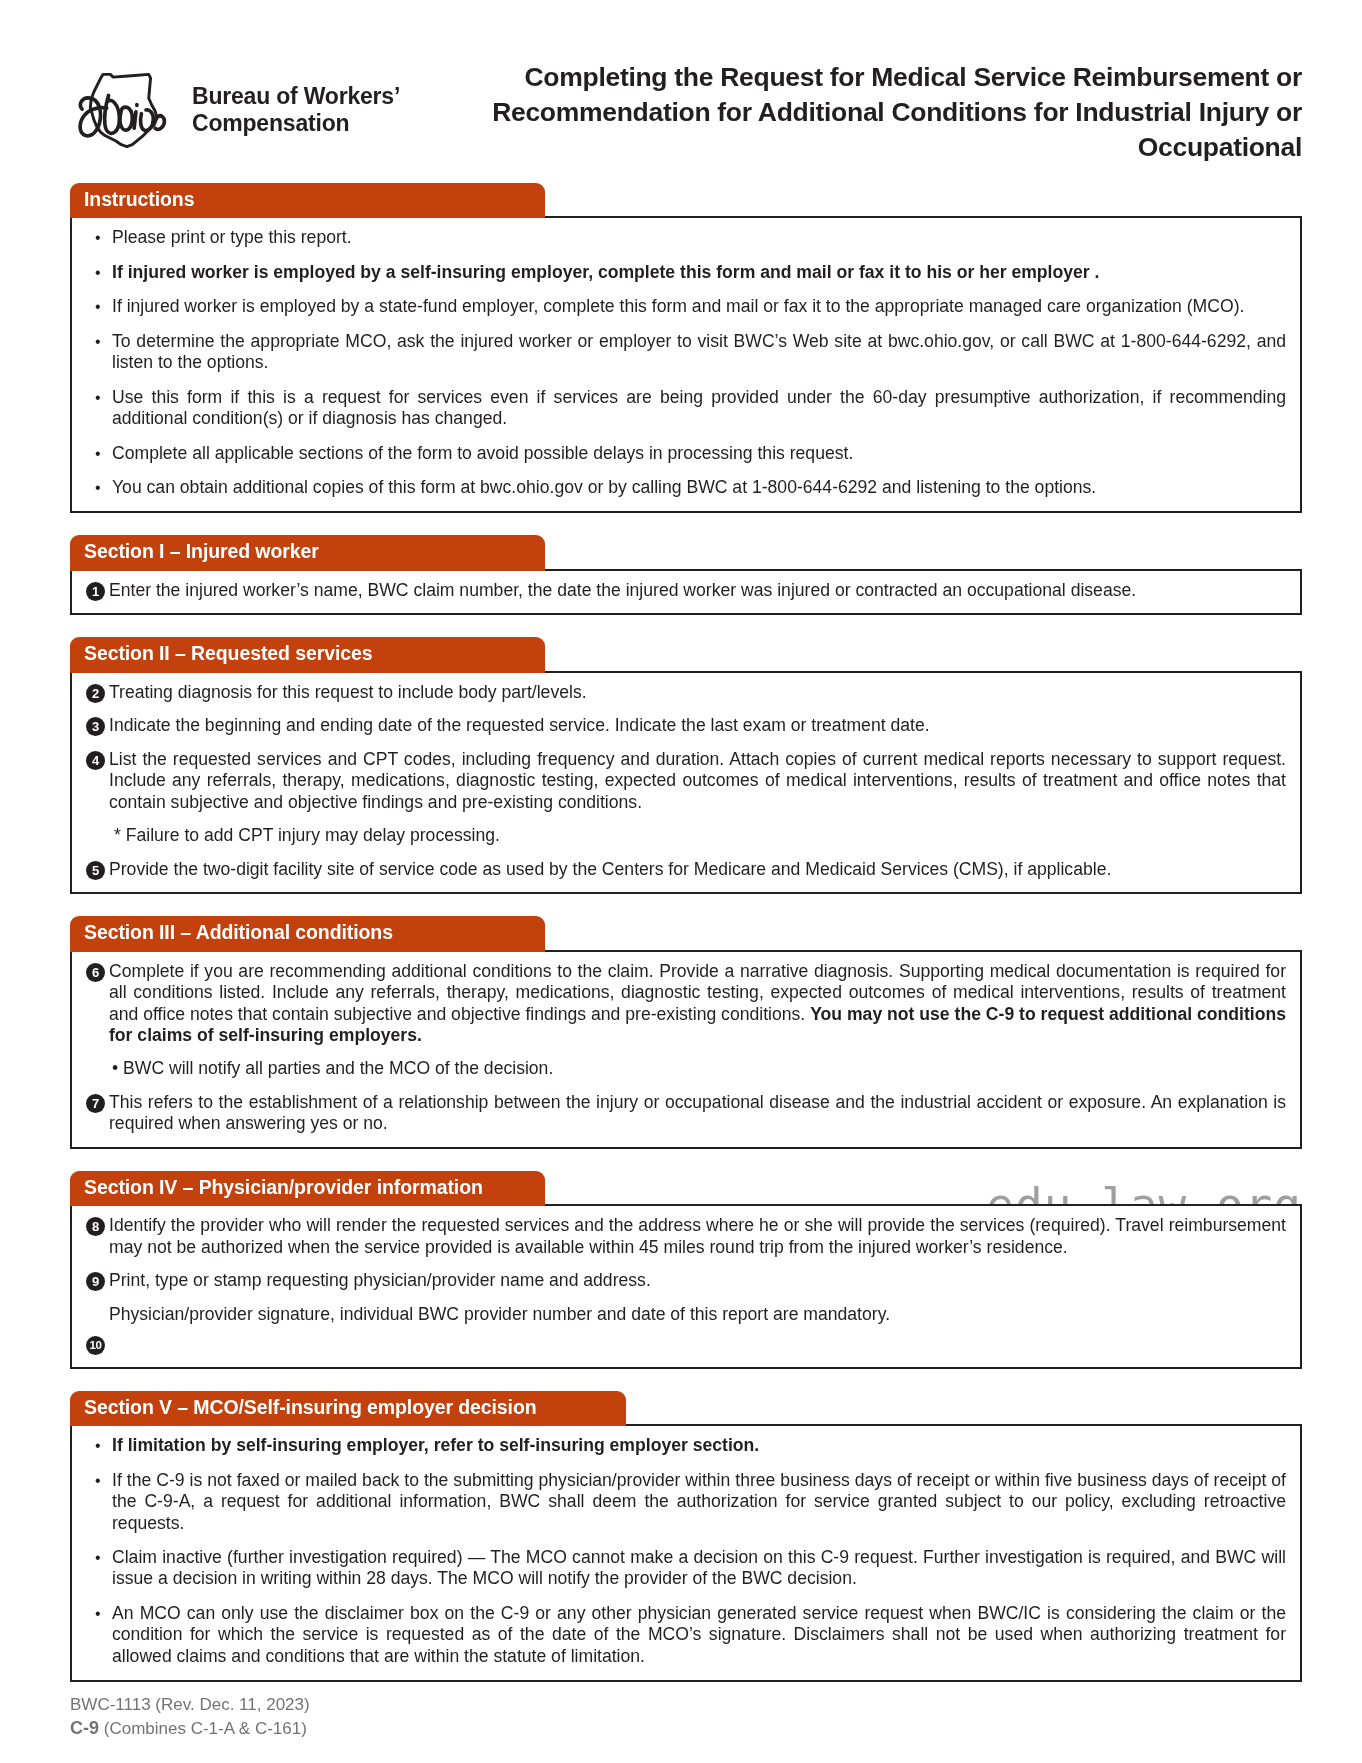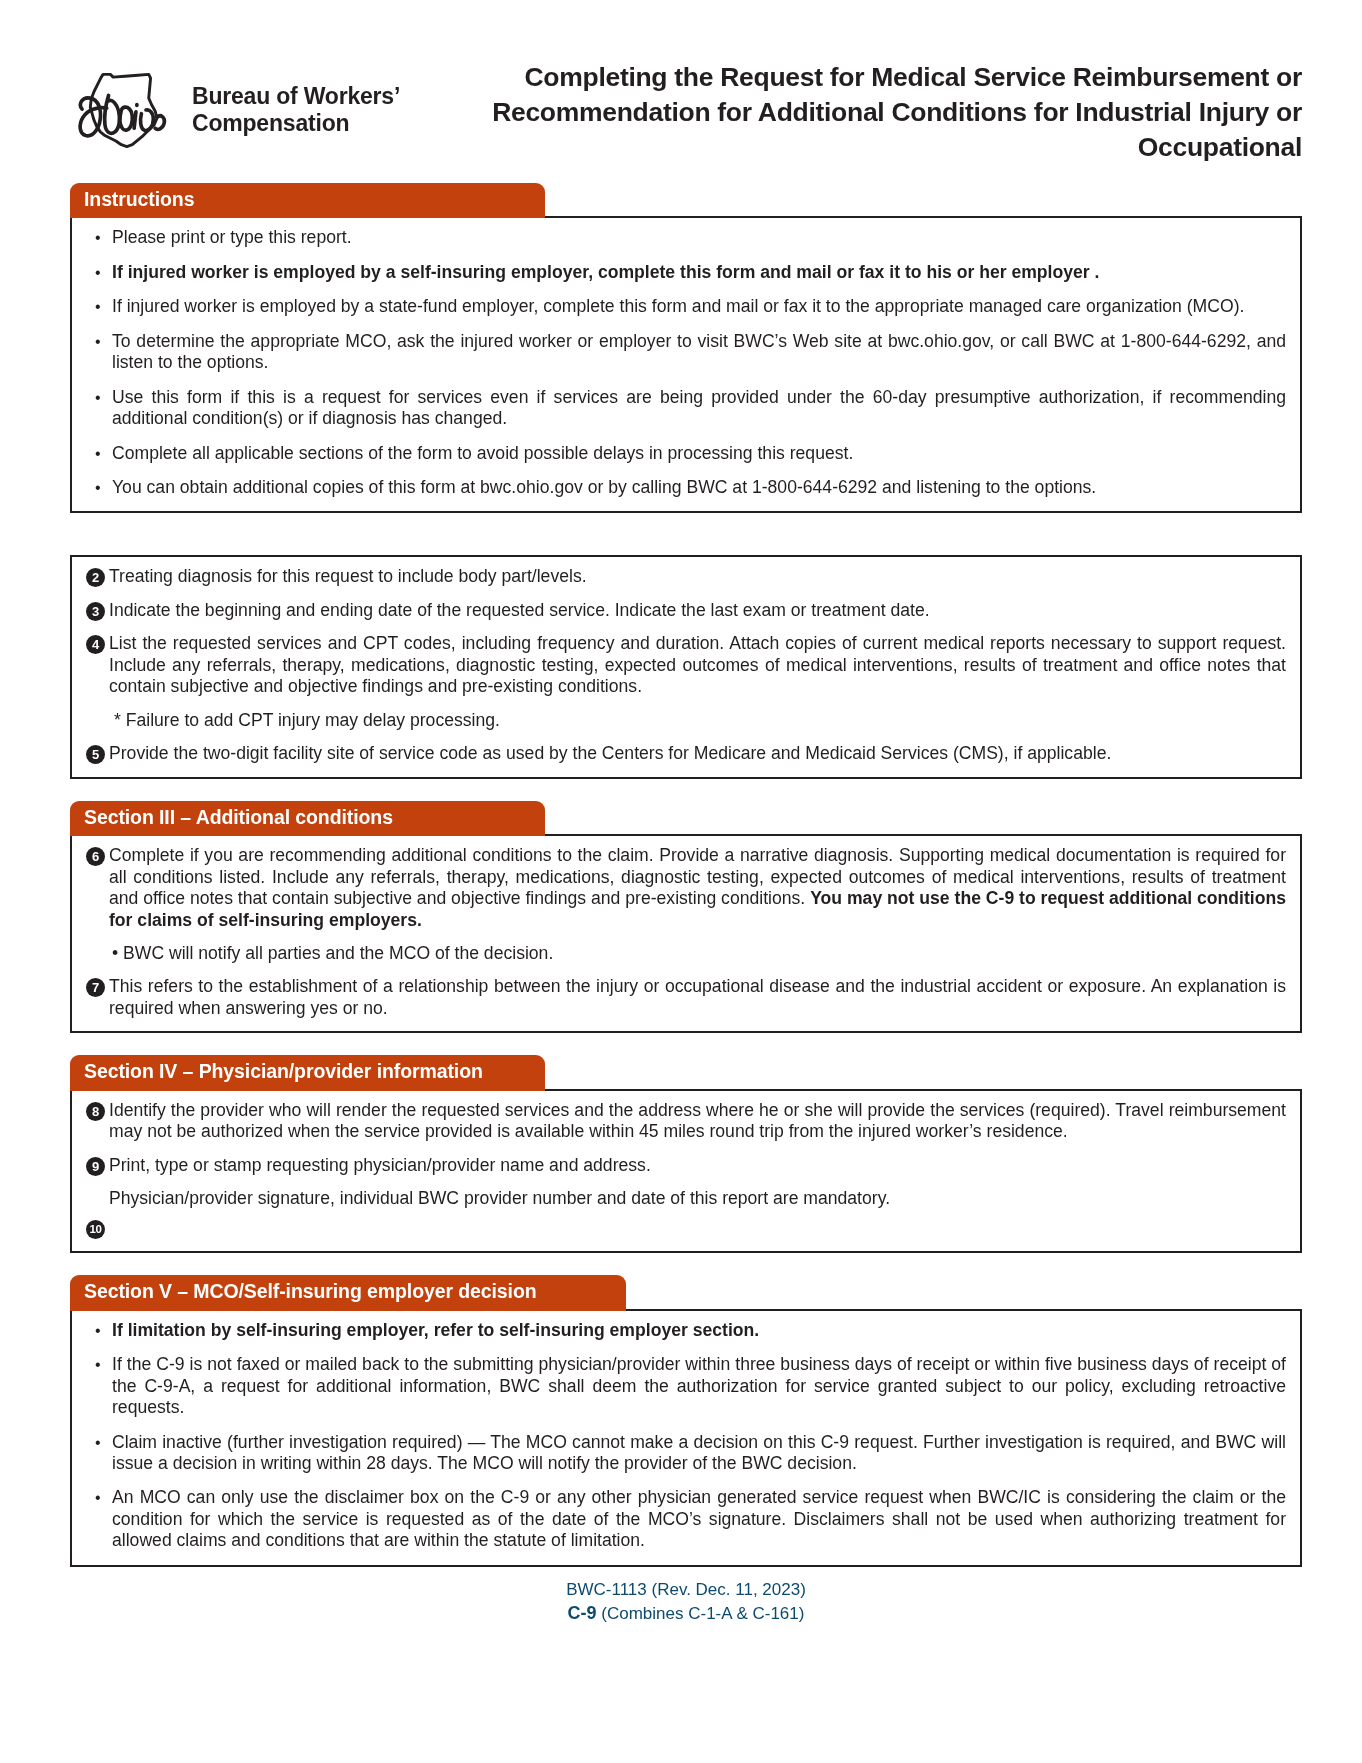--- a/index.html
+++ b/index.html
@@ -167,23 +167,22 @@
   b, strong { font-weight: bold; }
 
   .gap-sm { height: 18px; }
   .gap-md { height: 22px; }
 
   
   .footer {
     margin: 12px 60px 5px 70px;
     font-size: 17px;
     line-height: 1.3;
-    color: #0c4a6e;
-    position: relative;
-    text-align: center;
+    color: #737373;
+    position: relative;
   }
   .footer .line2 { margin-top: 1px; }
   .footer .c9 { font-weight: bold; font-size: 18px; }
 
   .watermark {
     position: absolute;
     right: 60px;
     bottom: 19px;
     font-family: "DejaVu Sans Mono", "Liberation Mono", monospace;
     font-size: 46px;
@@ -254,24 +253,38 @@
       </div>
       <div class="li just">
         <span class="bullet">•</span>
         <span class="txt">You can obtain additional copies of this form at bwc.ohio.gov or by calling BWC at 1-800-644-6292 and listening to the options.</span>
       </div>
     </div>
   </div>
 
   <div class="gap-md"></div>
 
-
-  <div class="gap-md"></div>
-
-  <div class="section">
+  <div class="section">
+    <div class="banner-wrap">
+      <div class="banner">Section I – Injured worker</div>
+    </div>
+    <div class="body-box">
+      <div class="ni just">
+        <span class="num">1</span>
+        <span class="txt">Enter the injured worker’s name, BWC claim number, the date the injured worker was injured or contracted an occupational disease.</span>
+      </div>
+    </div>
+  </div>
+
+  <div class="gap-md"></div>
+
+  <div class="section">
+    <div class="banner-wrap">
+      <div class="banner">Section II – Requested services</div>
+    </div>
     <div class="body-box">
       <div class="ni">
         <span class="num">2</span>
         <span class="txt">Treating diagnosis for this request to include body part/levels.</span>
       </div>
       <div class="ni">
         <span class="num">3</span>
         <span class="txt">Indicate the beginning and ending date of the requested service. Indicate the last exam or treatment date.</span>
       </div>
       <div class="ni just">

